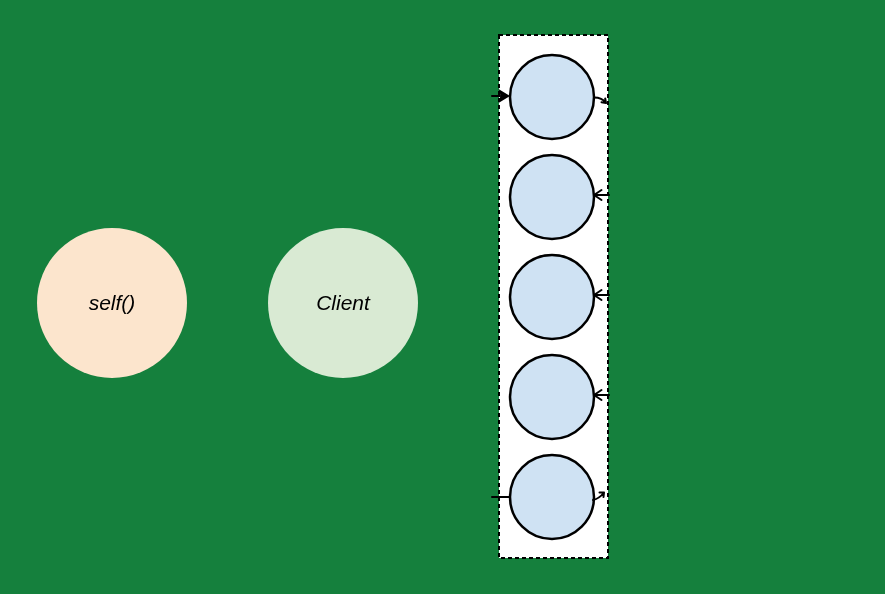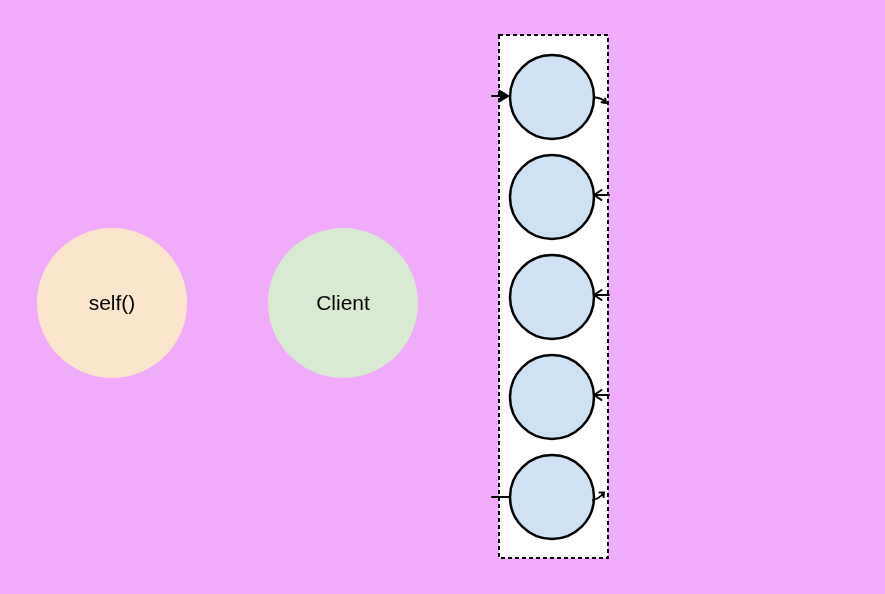--- a/index.html
+++ b/index.html
@@ -5,22 +5,23 @@
   html, body {
     margin: 0;
     padding: 0;
     background: #000000;
     font-family: "Liberation Sans", sans-serif;
   }
   .scene {
     position: relative;
     width: 885px;
     height: 594px;
-    background: #f0abfc;
+    background: #15803d;
     overflow: hidden;
+    font-style: italic;
   }
   .scene svg {
     position: absolute;
     inset: 0;
     display: block;
   }
   .node-label {
     font-family: "Liberation Sans", sans-serif;
     font-size: 21px;
     fill: #000000;

